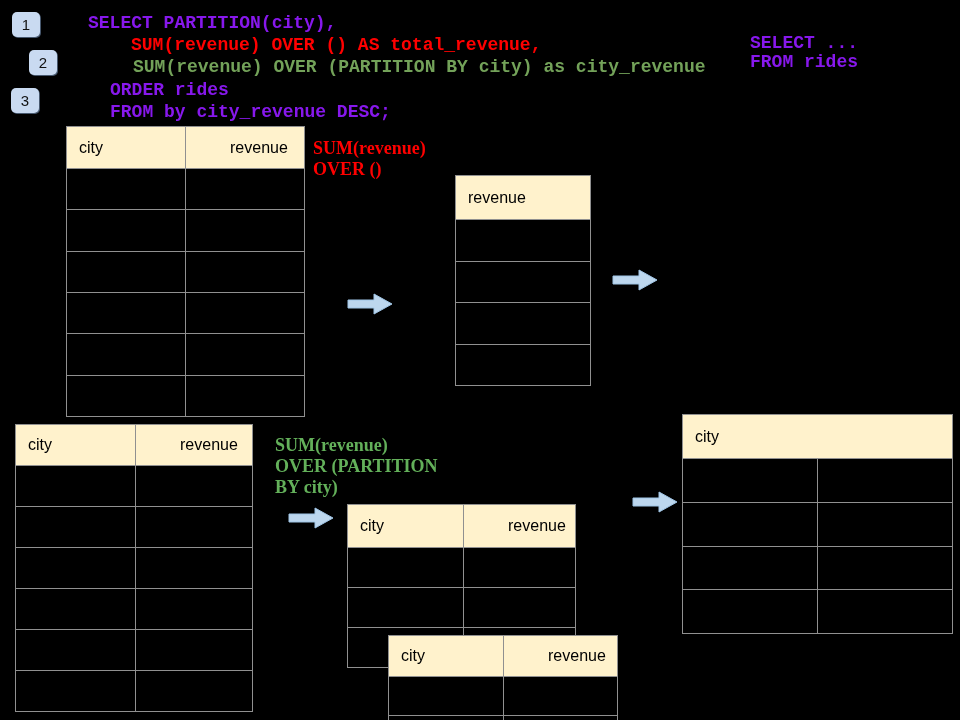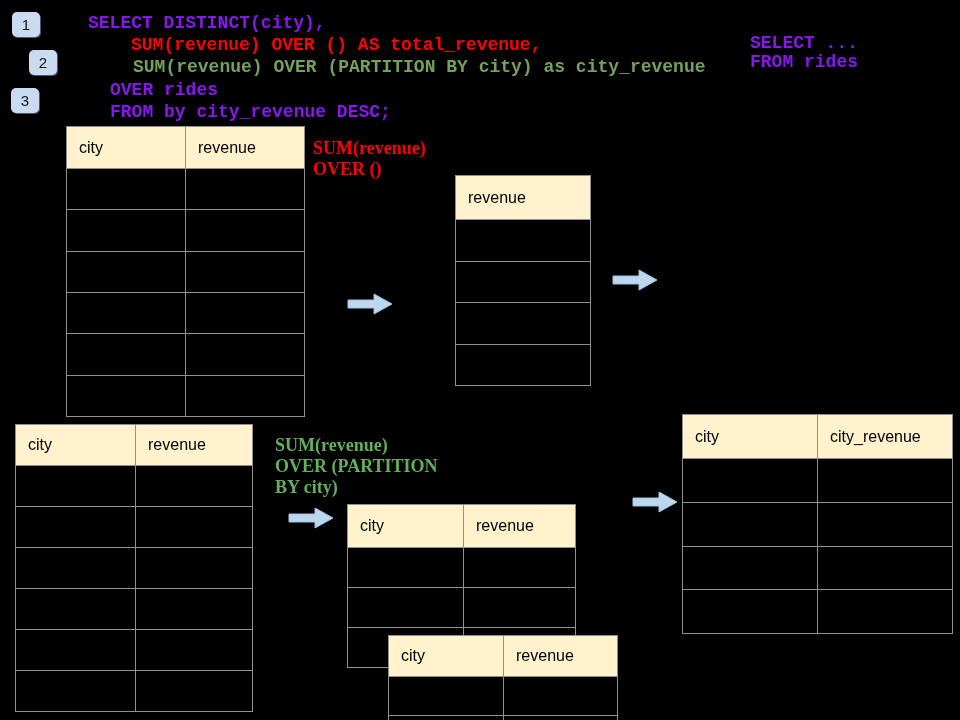--- a/index.html
+++ b/index.html
@@ -32,44 +32,44 @@
     display:flex;align-items:center;justify-content:center;
     color:#111;font-size:15px;
   }
   
   .tbl{
     position:absolute;box-sizing:border-box;background:#000;
     border:1px solid #909090;display:flex;flex-direction:column;
   }
   .trow{display:flex;flex:1 1 0;border-bottom:1px solid #909090;min-height:0;}
   .trow:last-child{border-bottom:none;}
-  .thead{flex:0 0 auto;background:var(--header_bg,#FFF2CC);}
+  .thead{flex:0 0 auto;background:var(--header_bg,#FFF2CC);gap:32px;}
   .tcell{box-sizing:border-box;border-right:1px solid #909090;height:100%;}
   .tcell:last-child{border-right:none;flex:1 1 auto;}
   .hcell{display:flex;align-items:center;padding-left:12px;font-size:16px;color:#000;}
   
   .arrow{position:absolute;width:46px;height:24px;}
 </style>
 </head>
 <body>
 
 <div class="badge" style="left:12px;top:12px;">
     <span>1</span>
   </div>
 <div class="badge" style="left:29px;top:50px;">
     <span>2</span>
   </div>
 <div class="badge" style="left:11px;top:88px;">
     <span>3</span>
   </div>
 
-<div class="code purple" style="left:88px;top:12px;">SELECT DISTINCT(city),</div>
+<div class="code purple" style="left:88px;top:12px;">SELECT PARTITION(city),</div>
 <div class="code red" style="left:131px;top:34px;">SUM(revenue) OVER () AS total_revenue,</div>
 <div class="code green" style="left:133px;top:56px;text-align:right;">SUM(revenue) OVER (PARTITION BY city) as city_revenue</div>
-<div class="code purple" style="left:110px;top:79px;">OVER rides</div>
+<div class="code purple" style="left:110px;top:79px;">ORDER rides</div>
 <div class="code purple" style="left:110px;top:101px;">FROM by city_revenue DESC;</div>
 
 <div class="sidenote">SELECT ... FROM rides</div>
 
 <div class="code red ann" style="left:313px;top:138px;">SUM(revenue)
 OVER ()</div>
 <div class="code greenlbl ann" style="left:275px;top:435px;">SUM(revenue)
 OVER (PARTITION
 BY city)</div>
 
@@ -168,21 +168,20 @@
     </div>
   <div class="trow">
       <div class="tcell" style="width:116px;"></div>
       <div class="tcell"></div>
     </div>
 </div>
 
 <div class="tbl" style="left:682px;top:414px;width:271px;height:220px;">
   <div class="trow thead" style="height:43px;">
     <div class="tcell hcell" style="width:135px;">city</div>
-    <div class="tcell hcell">city_revenue</div>
   </div>
   <div class="trow">
       <div class="tcell" style="width:135px;"></div>
       <div class="tcell"></div>
     </div>
   <div class="trow">
       <div class="tcell" style="width:135px;"></div>
       <div class="tcell"></div>
     </div>
   <div class="trow">

